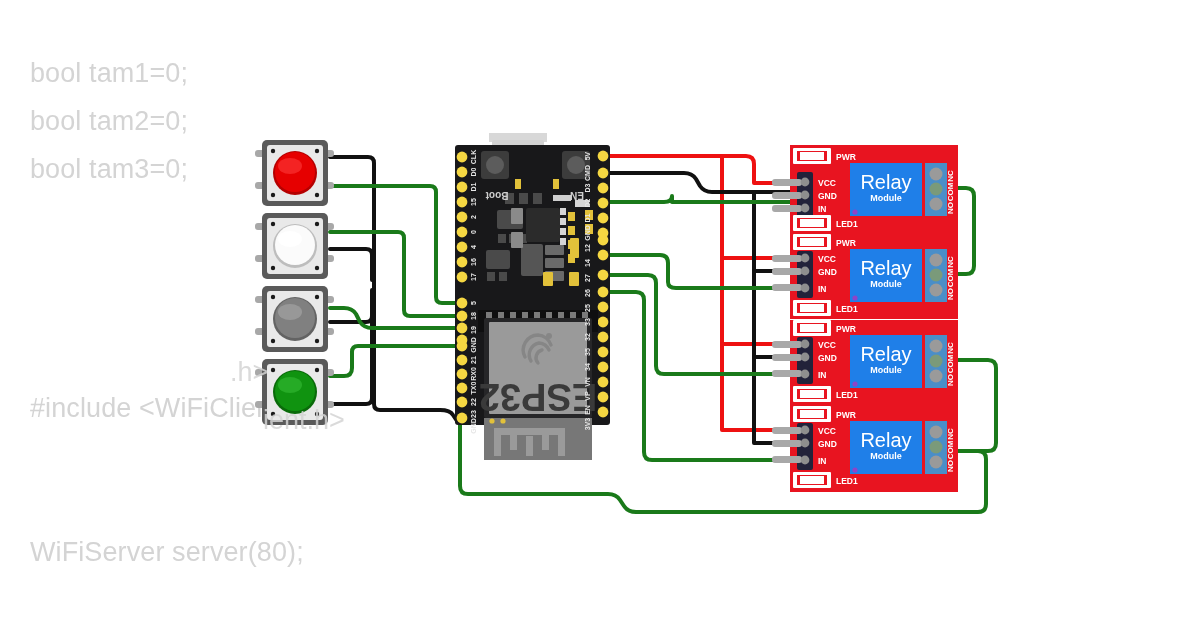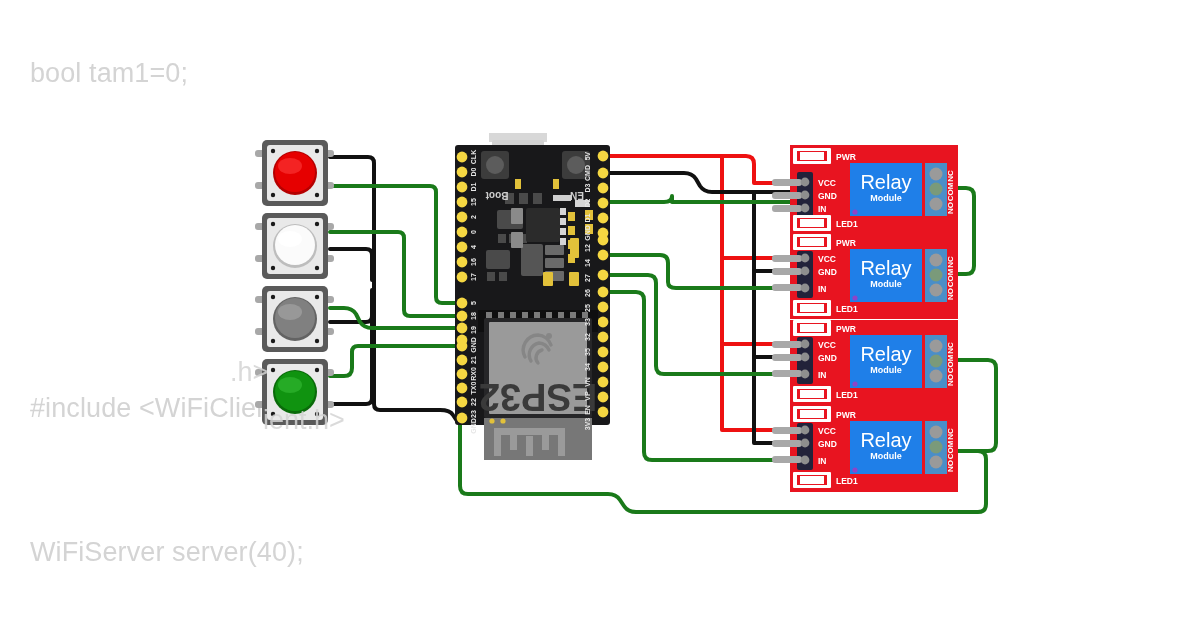--- a/index.html
+++ b/index.html
@@ -14,22 +14,24 @@
   #parts{z-index:3;}
   #codetop{z-index:4;}
 </style>
 </head>
 <body>
 
 <div id="stage">
 
   <div class="code-layer">
     <div class="code-line" style="top:58px">bool tam1=0;</div>
+    <div class="code-line" style="top:106px">bool tam2=0;</div>
+    <div class="code-line" style="top:154px">bool tam3=0;</div>
     <div class="code-line" style="top:393px">#include &lt;WiFiClient.h&gt;</div>
-    <div class="code-line" style="top:537px">WiFiServer server(40);</div>
+    <div class="code-line" style="top:537px">WiFiServer server(80);</div>
   </div>
 
   <svg id="wires" width="1200" height="630">
     <g fill="none" stroke-width="4" stroke-linecap="round" stroke-linejoin="round">
 
       <path d="M330 157 L368 157 Q374 157 374 163 L374 404 Q374 410 380 410 L440 410 Q450 410 453 415 L457 421" stroke="#111111"></path>
       <path d="M330 249 L366 249 Q372 249 372 255 L372 280" stroke="#111111"></path>
       <path d="M330 322 L366 322 Q372 322 372 316 L372 290" stroke="#111111"></path>
       <path d="M330 404 L366 404 Q372 404 372 398 L372 300" stroke="#111111"></path>
 

